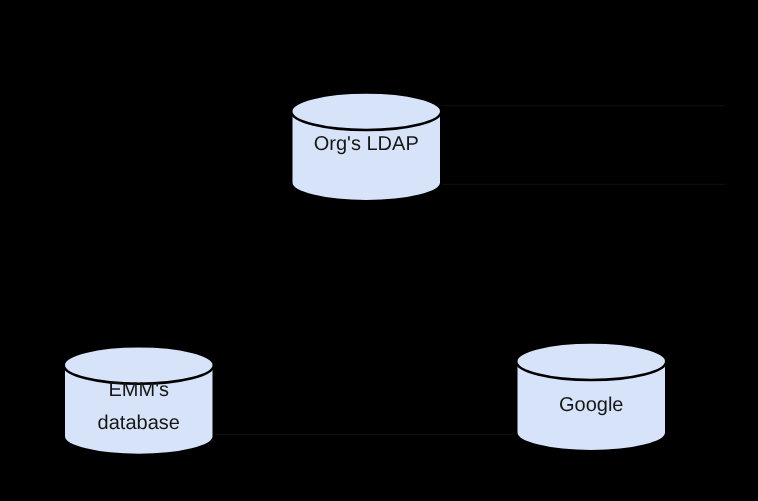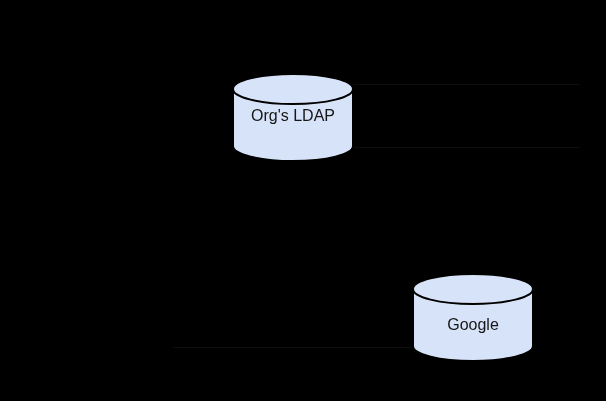--- a/index.html
+++ b/index.html
@@ -50,20 +50,30 @@
   <div class="node node-ldap">
     <svg width="124" height="90" viewBox="0 0 124 90">
       <path class="cyl" d="M2,16 L2,73 A60,15 0 0 0 122,73 L122,16 A60,15 0 0 0 2,16 Z"></path>
       <ellipse class="cyl" cx="62" cy="16" rx="60" ry="15"></ellipse>
     </svg>
     <div class="label">
       <span>Org's LDAP</span>
     </div>
   </div>
 
+  <div class="node node-emm">
+    <svg width="124" height="90" viewBox="0 0 124 90">
+      <path class="cyl" d="M2,16 L2,73 A60,15 0 0 0 122,73 L122,16 A60,15 0 0 0 2,16 Z"></path>
+      <ellipse class="cyl" cx="62" cy="16" rx="60" ry="15"></ellipse>
+    </svg>
+    <div class="label">
+      <span>EMM's</span>
+      <span>database</span>
+    </div>
+  </div>
 
   <div class="node node-google">
     <svg width="124" height="90" viewBox="0 0 124 90">
       <path class="cyl" d="M2,16 L2,73 A60,15 0 0 0 122,73 L122,16 A60,15 0 0 0 2,16 Z"></path>
       <ellipse class="cyl" cx="62" cy="16" rx="60" ry="15"></ellipse>
     </svg>
     <div class="label">
       <span>Google</span>
     </div>
   </div>

